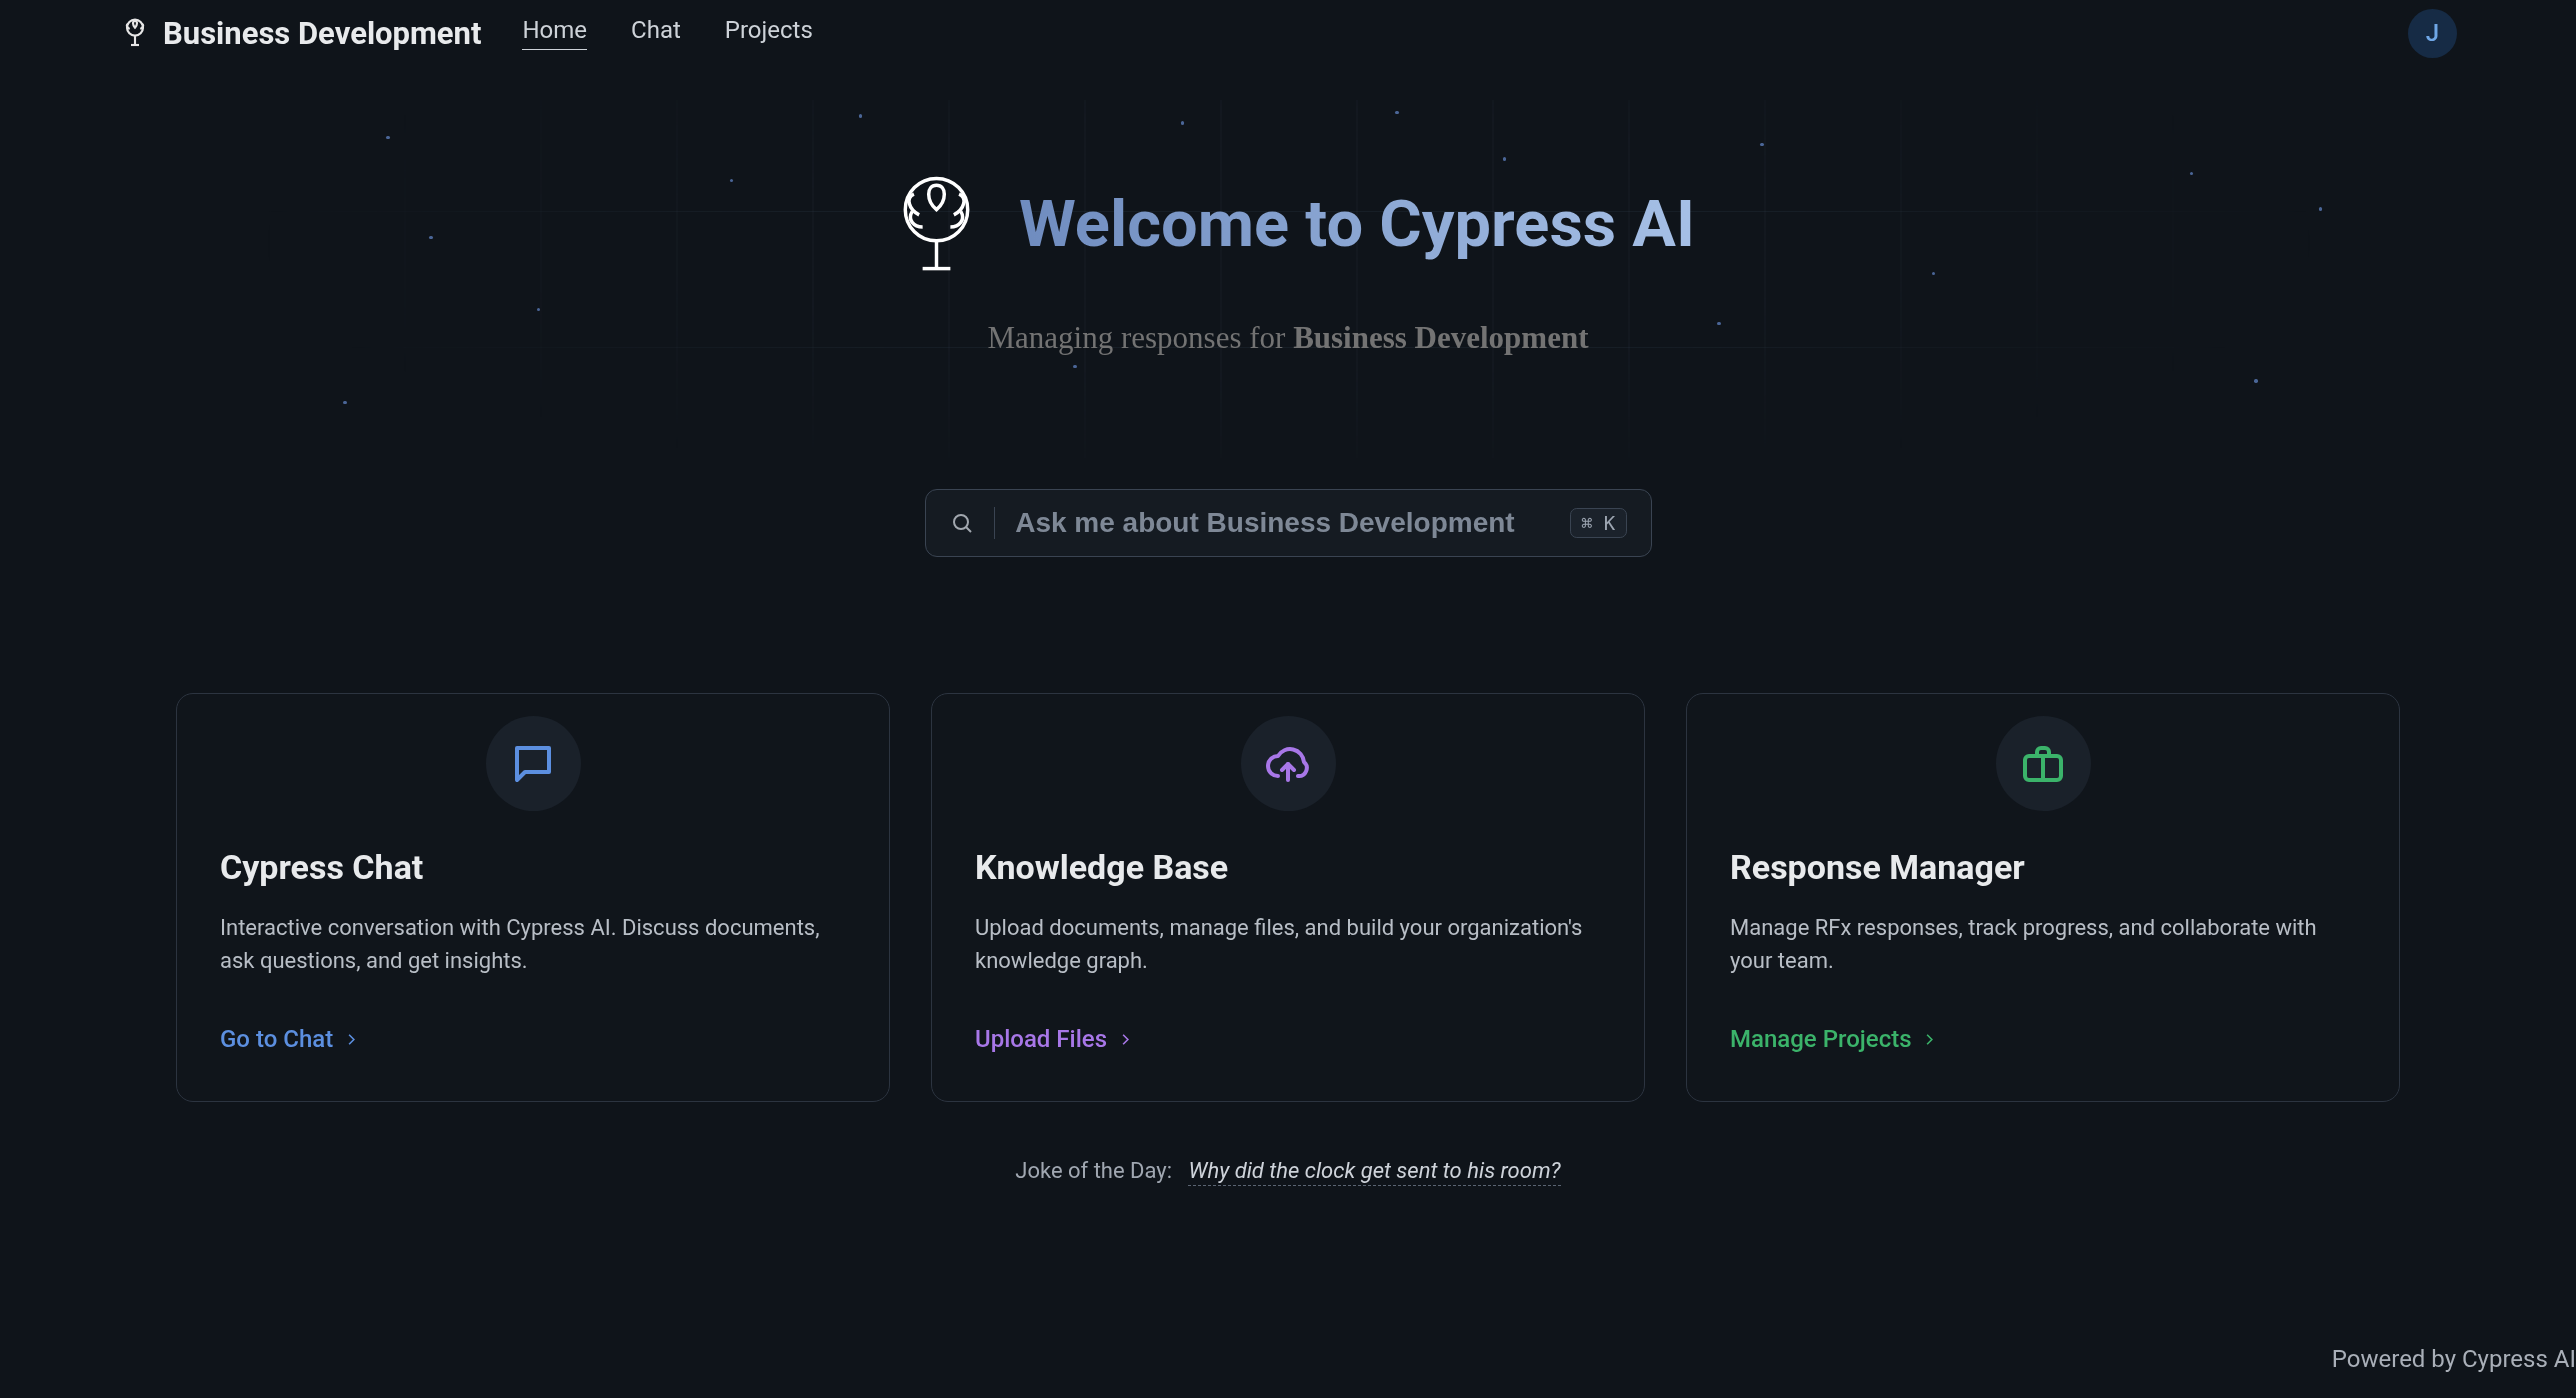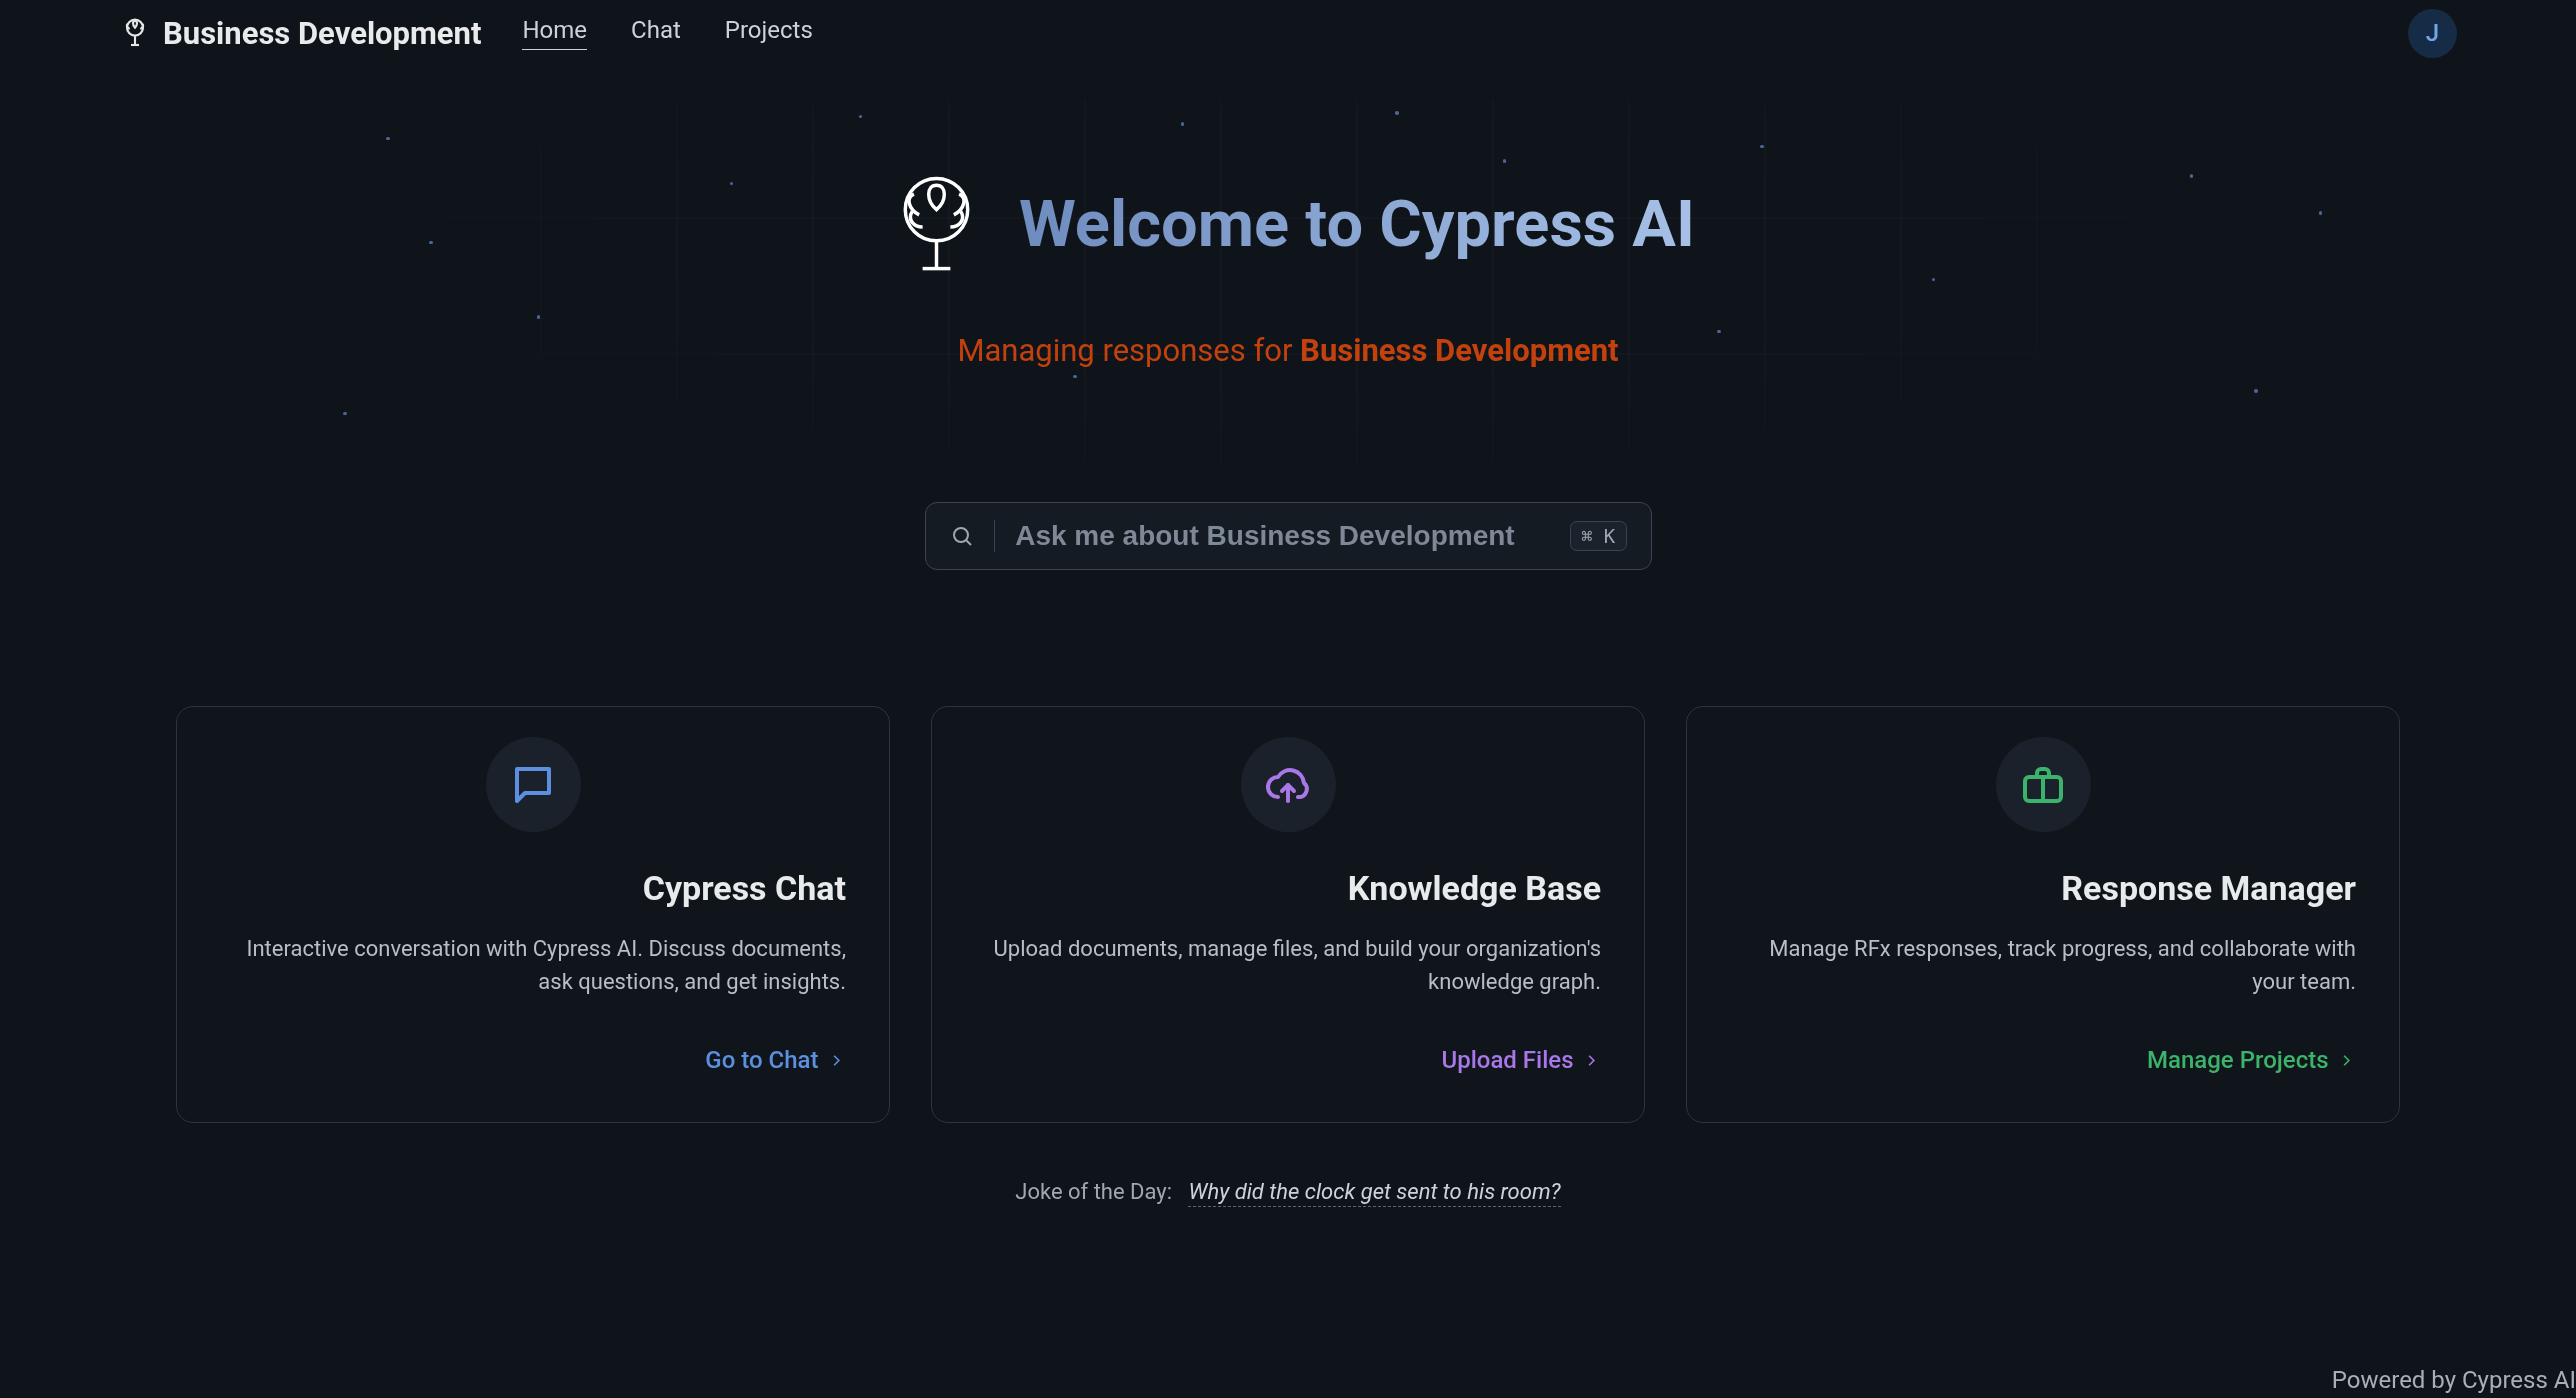--- a/index.html
+++ b/index.html
@@ -108,23 +108,24 @@
   .hero-tree svg { width: 111px; height: 111px; display: block; }
   .hero-title {
     font-size: 65px;
     font-weight: 700;
     background: linear-gradient(90deg, #6f8cbf 0%, #a6c0e6 100%);
     -webkit-background-clip: text;
     background-clip: text;
     color: transparent;
   }
   .hero-sub {
-    margin-top: 53px;
+    margin-top: 41px;
     font-size: 31px;
-    color: #c2410c;
+    color: #737373;
+    font-family: Liberation Serif, serif;
   }
   .hero-sub .org { font-weight: 700; }
 
   
   .search-wrap {
     width: 727px;
     margin: 31px auto 0 auto;
     position: relative;
   }
   .search {
@@ -164,22 +165,22 @@
   .cards {
     display: flex;
     justify-content: center;
     gap: 41px;
     margin-top: 136px;
   }
   .card {
     width: 714px;
     border: 0.9px solid #2c3440;
     border-radius: 17px;
-    padding: 30px 43px 48px 43px;
-    text-align: right;
+    padding: 22px 43px 48px 43px;
+    text-align: left;
     background: rgba(18,23,30,0.4);
   }
   .card-icon {
     width: 95px; height: 95px;
     border-radius: 50%;
     background: #1a212a;
     margin: 0 auto 36px auto;
     display: flex; align-items: center; justify-content: center;
   }
   .card-icon svg { width: 48px; height: 48px; display:block; }

